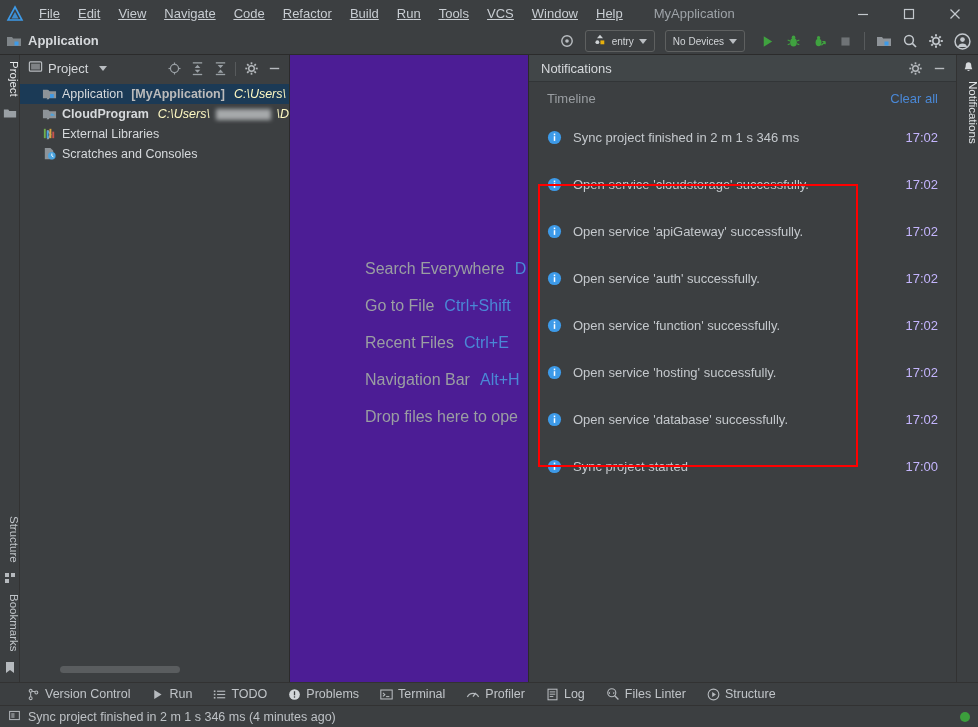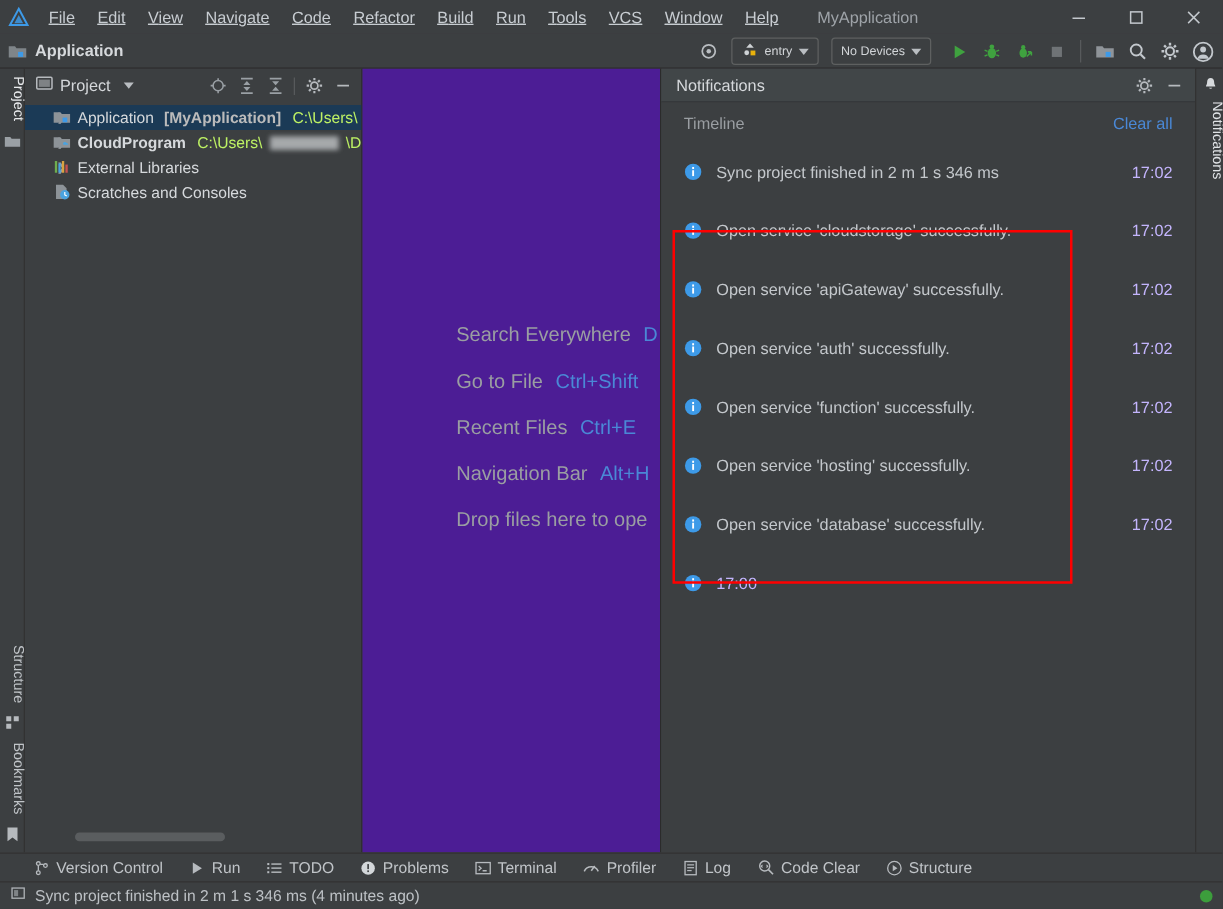--- a/index.html
+++ b/index.html
@@ -118,21 +118,21 @@
     position: relative; overflow: hidden;
   }
   .tree-row.selected { background: #1b3a56; }
   .arrow {
     position: absolute; left: 24px; width: 10px; height: 10px;
     display: flex; align-items: center; justify-content: center;
     color: #9aa0a6; font-size: 9px;
   }
   .tree-icon { width: 16px; height: 16px; flex: none; position: relative; }
   .t-name { color: #d6d9dc; }
-  .t-path { color: #bef264; }
+  .t-path { color: #fef9c3; font-style: italic; }
   .redacted {
     display: inline-block; height: 11px; width: 108px;
     background: #b9bcbe; vertical-align: middle; margin: 0 2px;
     filter: blur(2px); opacity: .85;
   }
   .hscroll {
     position: absolute; bottom: 8px; left: 0; width: 270px; height: 9px;
   }
   .hscroll-thumb {
     position: absolute; left: 40px; top: 1px; width: 120px; height: 7px;
@@ -622,20 +622,21 @@
               </svg></span>
             <span class="n-text">Open service 'database' successfully.</span>
             <span class="n-time">17:02</span>
           </div>
           <div class="n-item">
             <span class="n-icon"><svg width="15" height="15" viewBox="0 0 16 16">
                 <circle cx="8" cy="8" r="7" fill="#3d9ae8"></circle>
                 <rect x="7.2" y="6.6" width="1.6" height="5" fill="#ffffff"></rect>
                 <rect x="7.2" y="3.8" width="1.6" height="1.8" fill="#ffffff"></rect>
               </svg></span>
+            <span class="n-text">Sync project started</span>
             <span class="n-time">17:00</span>
           </div>
         </div>
       <div class="red-box"></div>
     </div>
   </div>
 
   <div class="right-stripe">
     <div class="stripe-icon" style="width:22px;margin-top:2px;">
       <svg width="13" height="13" viewBox="0 0 16 16">
@@ -725,21 +726,21 @@
       </div>
       <div class="btab">
         <span style="display: flex;">
           <svg width="14" height="14" viewBox="0 0 16 16">
             <circle cx="6.6" cy="6.6" r="4.6" fill="none" stroke="#b6babe" stroke-width="1.3"></circle>
             <line x1="10" y1="10" x2="14.2" y2="14.2" stroke="#b6babe" stroke-width="1.5"></line>
             <path d="M4.6 5.6 L3.4 6.8 L4.6 8" stroke="#b6babe" stroke-width="1" fill="none"></path>
             <path d="M8.2 5.6 L9.4 6.8 L8.2 8" stroke="#b6babe" stroke-width="1" fill="none"></path>
           </svg>
         </span>
-        <span>Code Clear</span>
+        <span>Files Linter</span>
       </div>
       <div class="btab">
         <span style="display: flex;">
           <svg width="13" height="13" viewBox="0 0 16 16">
             <circle cx="8" cy="8" r="6.6" fill="none" stroke="#b6babe" stroke-width="1.3"></circle>
             <path d="M6.4 5 L11 8 L6.4 11 Z" fill="#b6babe"></path>
           </svg>
         </span>
         <span>Structure</span>
       </div>

